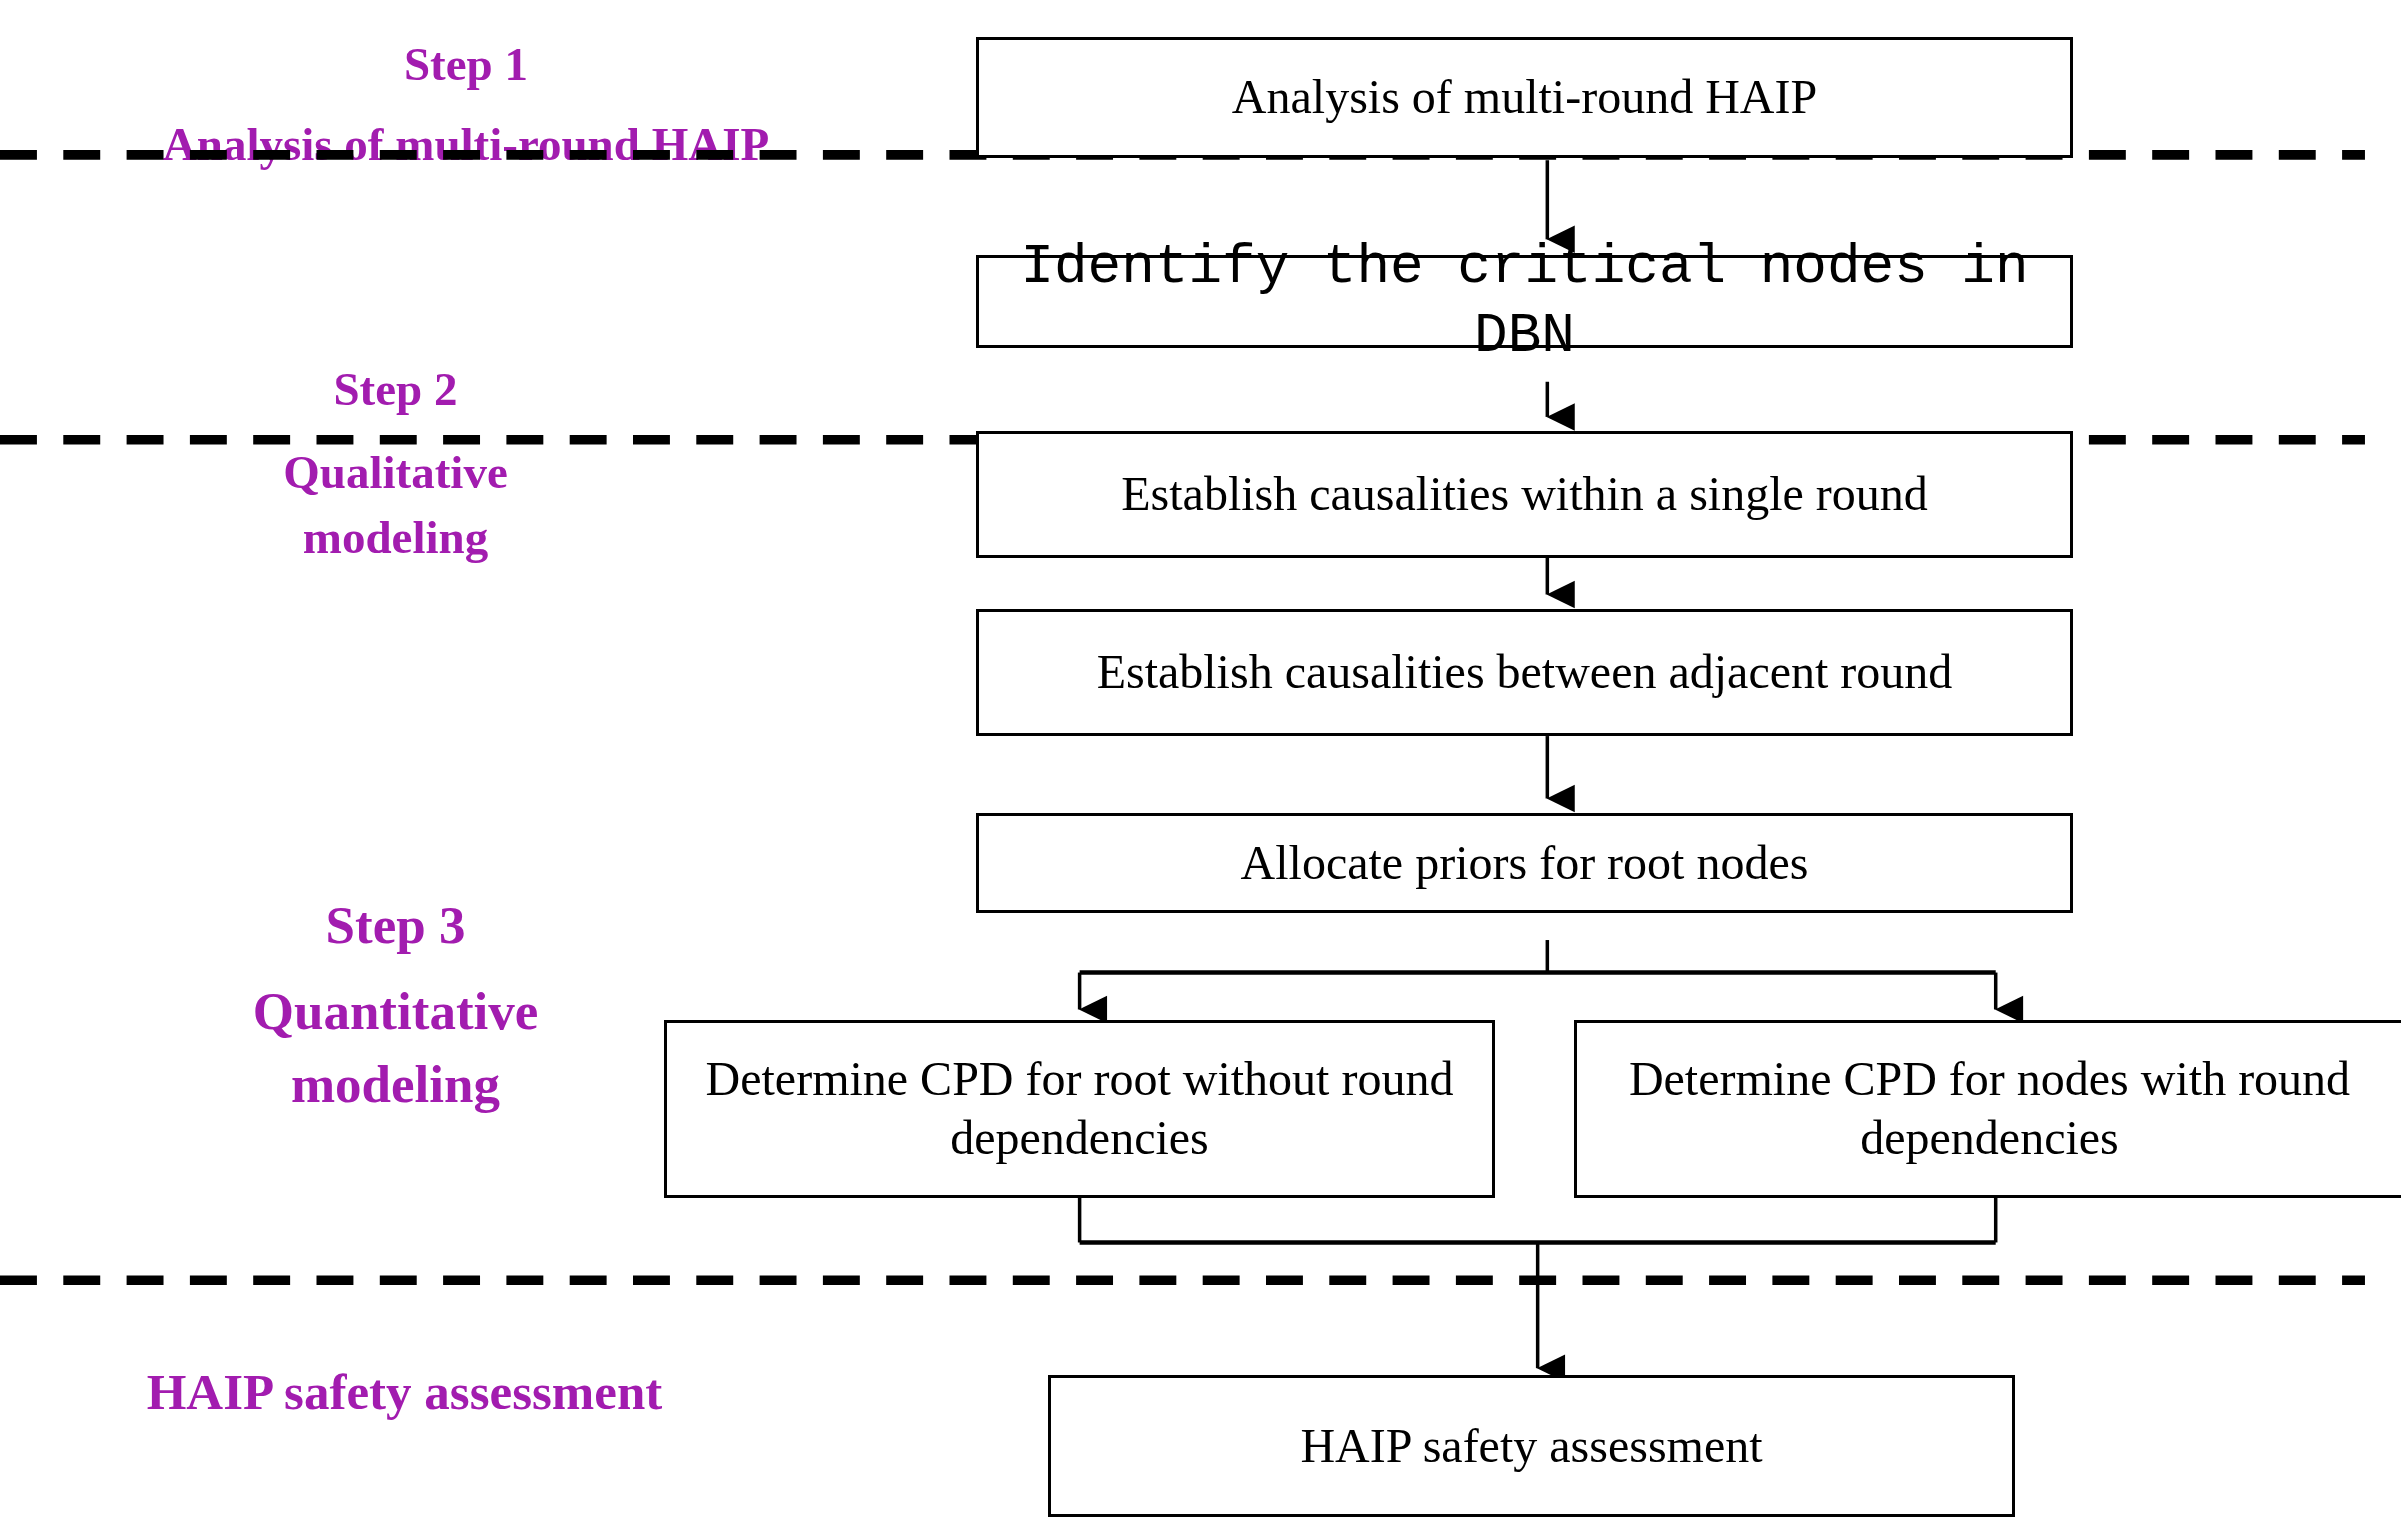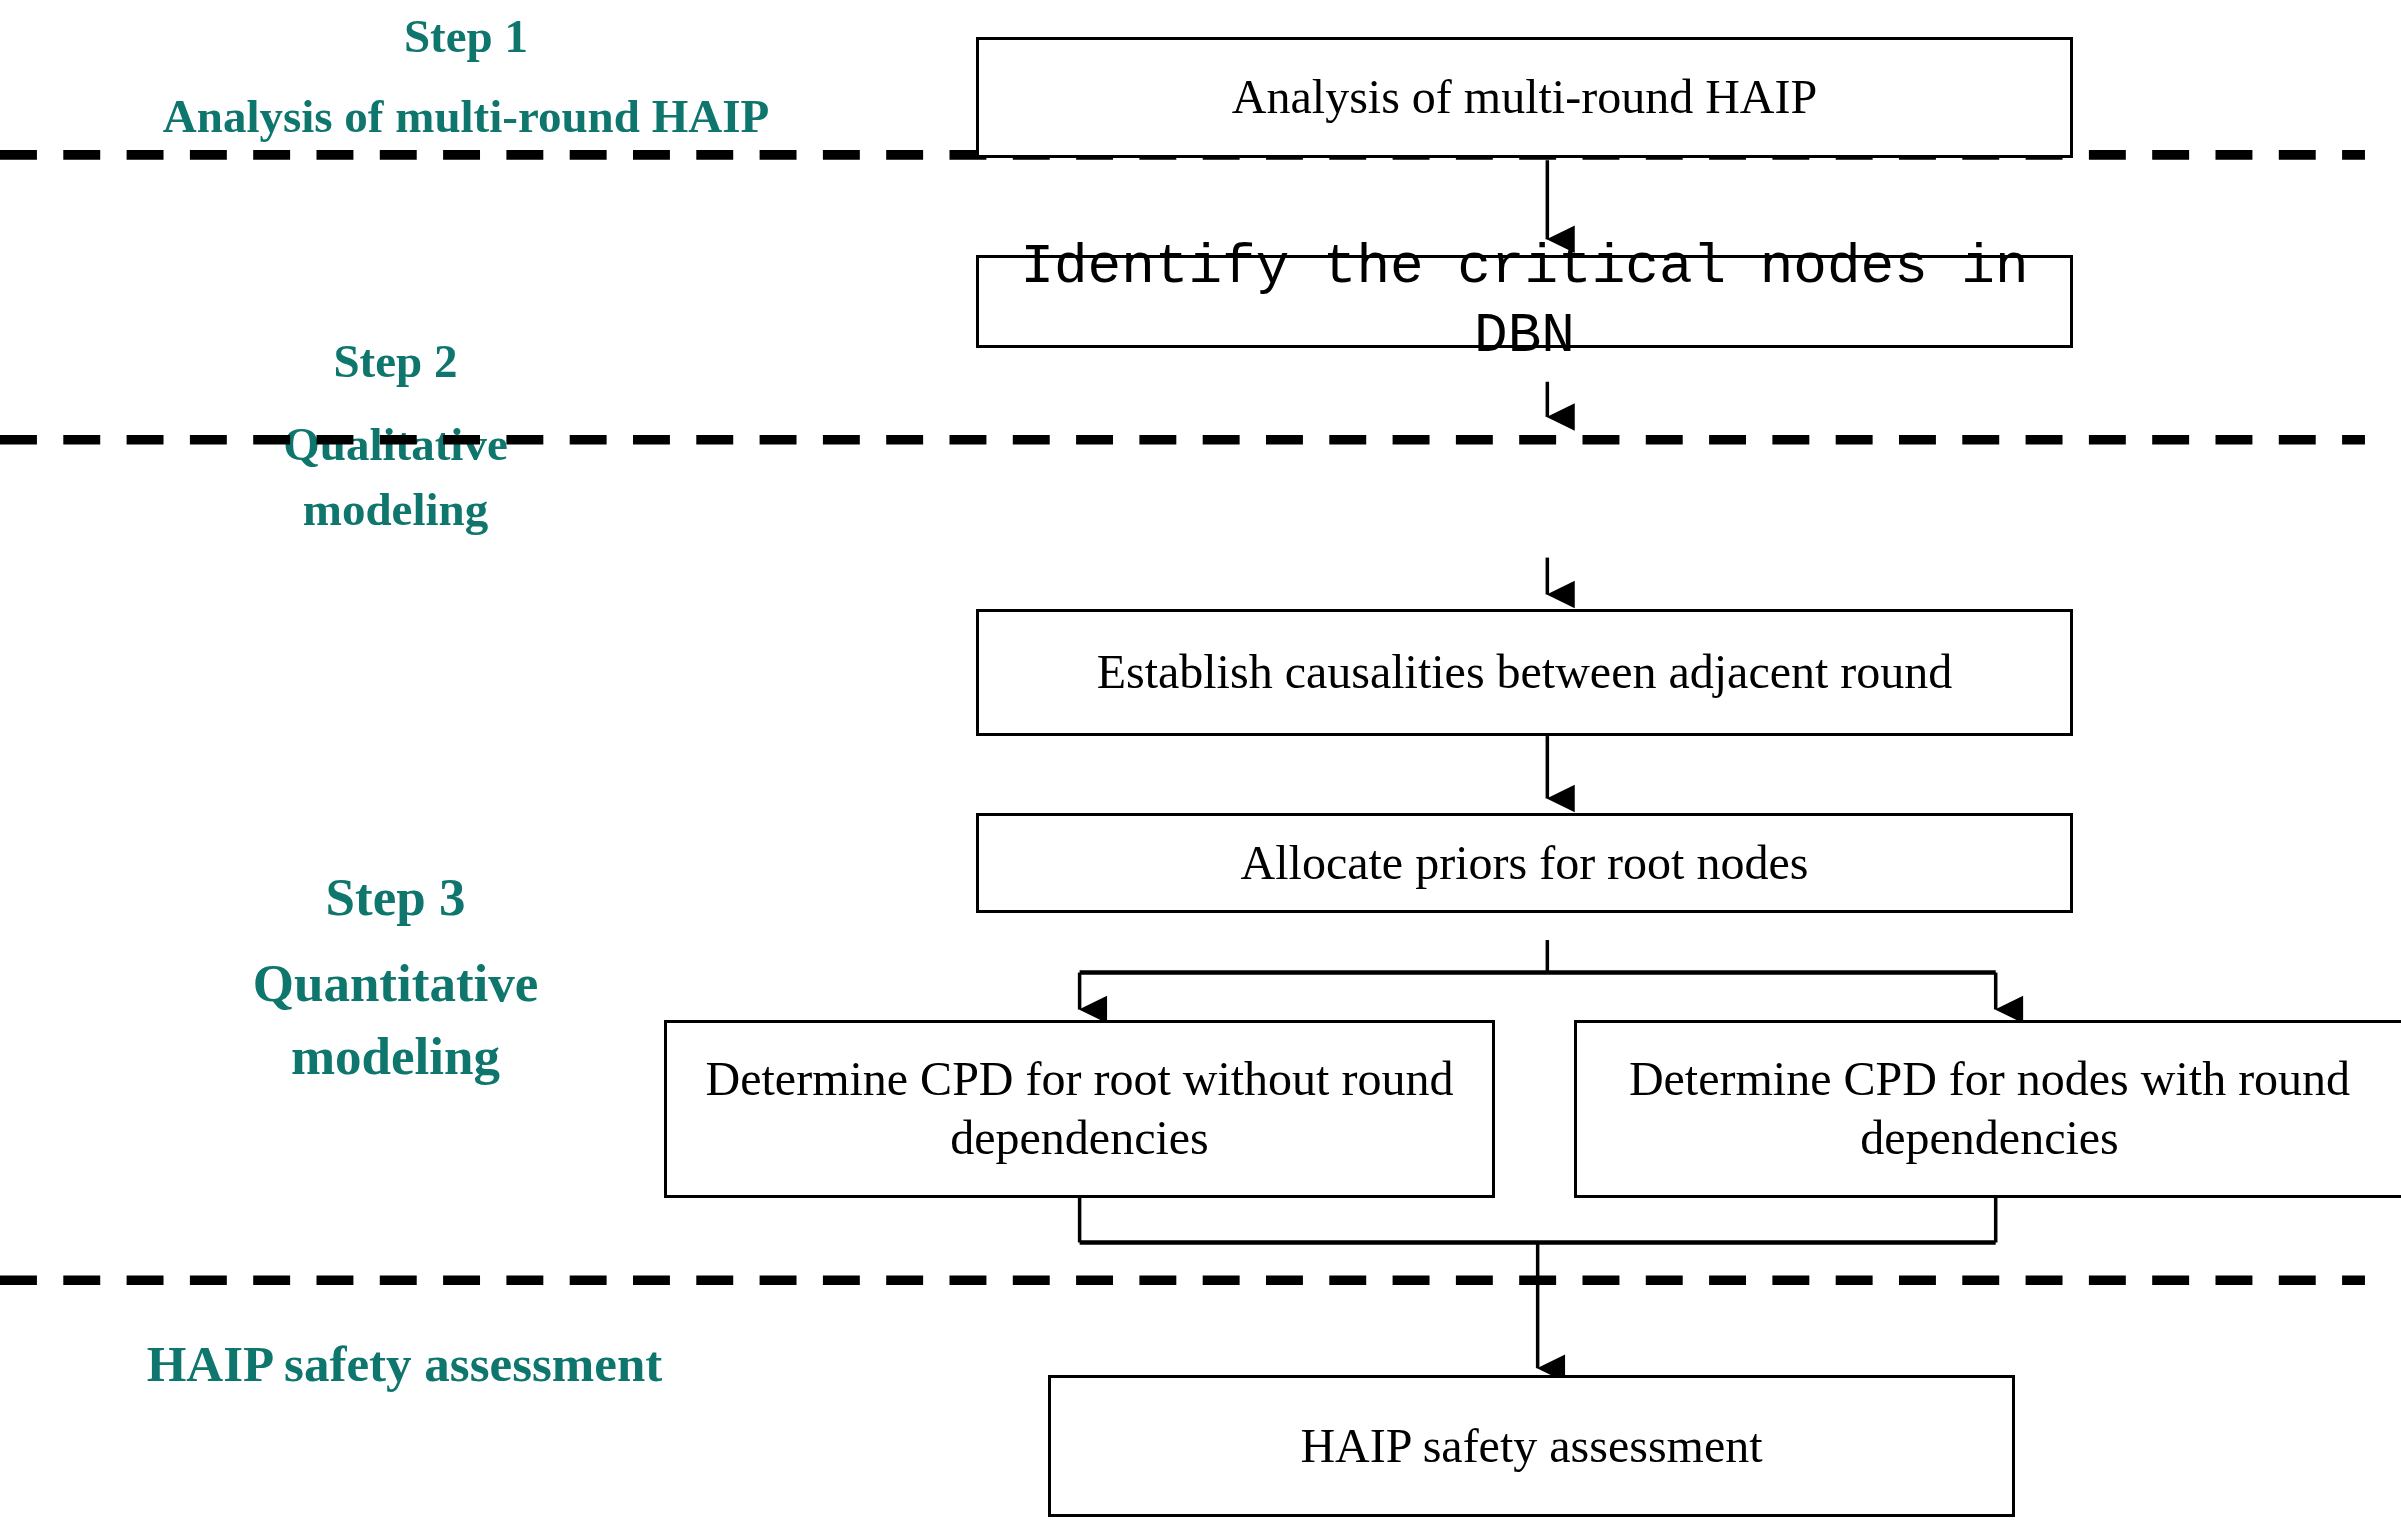--- a/index.html
+++ b/index.html
@@ -12,24 +12,25 @@
     width: 2401px;
     height: 1524px;
     background: #ffffff;
     overflow: hidden;
     font-family: "Liberation Serif", "DejaVu Serif", serif;
   }
   .step-label {
     position: absolute;
     font-family: "Liberation Serif", "DejaVu Serif", serif;
     font-weight: bold;
-    color: #0f766e;
+    color: #a21caf;
     text-align: center;
     line-height: 1.18;
     white-space: nowrap;
+    margin-top: 28px;
   }
   .step-line { display: block; }
   .flow-box {
     position: absolute;
     box-sizing: border-box;
     border: 3.5px solid #000000;
     background: #ffffff;
     display: flex;
     align-items: center;
     justify-content: center;
@@ -106,20 +107,21 @@
     <line class="conn" x1="2270" y1="1362" x2="2270" y2="1413"></line>
     <line class="conn-thick" x1="1228" y1="1413" x2="2270" y2="1413"></line>
 
     <line class="conn" x1="1749" y1="1413" x2="1749" y2="1556" marker-end="url(#arrowhead)"></line>
   </svg>
 
   <div class="flow-box" style="left:976px; top:37px; width:1097px; height:121px; font-size:48px;">Analysis of multi-round HAIP</div>
 
   <div class="flow-box" style="left:976px; top:255px; width:1097px; height:93px; font-size:56px;font-family:Liberation Mono, monospace;">Identify the critical nodes in DBN</div>
 
+  <div class="flow-box" style="left:976px; top:431px; width:1097px; height:127px; font-size:48px;">Establish causalities within a single round</div>
 
   <div class="flow-box" style="left:976px; top:609px; width:1097px; height:127px; font-size:48px;">Establish causalities between adjacent round</div>
 
   <div class="flow-box" style="left:976px; top:813px; width:1097px; height:100px; font-size:48px;">Allocate priors for root nodes</div>
 
   <div class="flow-box" style="left:664px; top:1020px; width:831px; height:178px; font-size:48px;">Determine CPD for root without round dependencies</div>
 
   <div class="flow-box" style="left:1574px; top:1020px; width:831px; height:178px; font-size:48px;">Determine CPD for nodes with round dependencies</div>
 
   <div class="flow-box" style="left:1048px; top:1375px; width:967px; height:142px; font-size:48px;">HAIP safety assessment</div>

